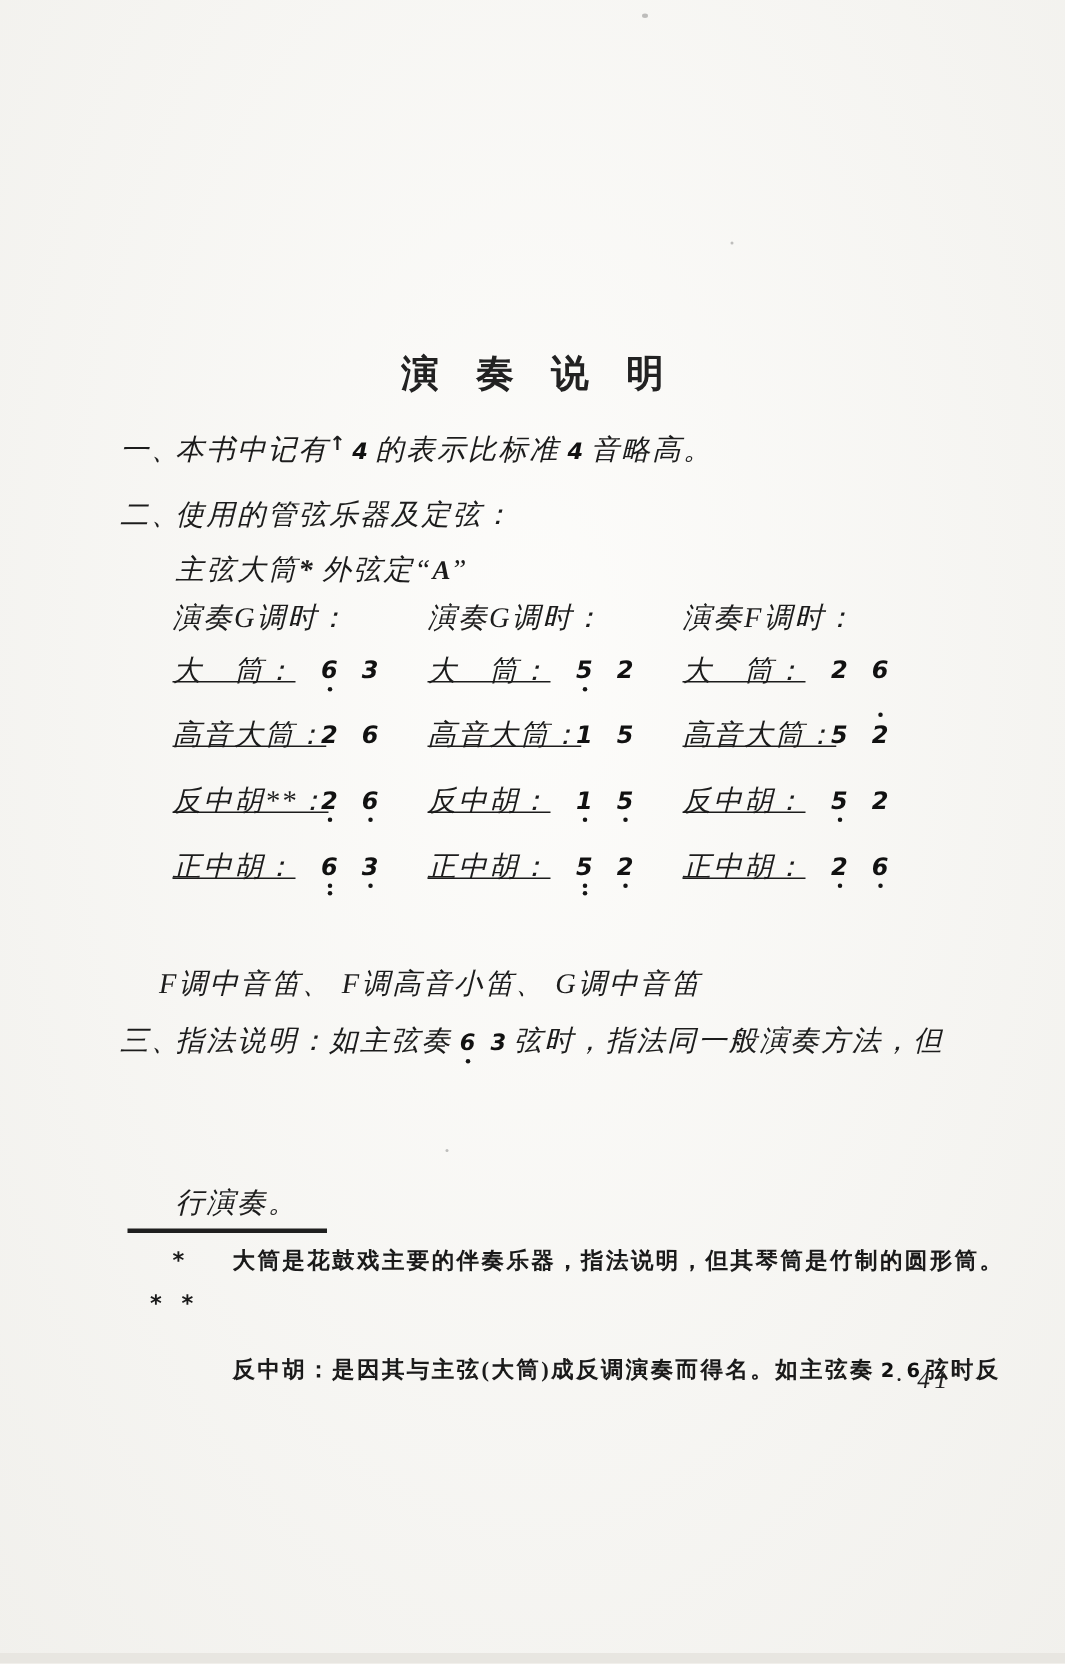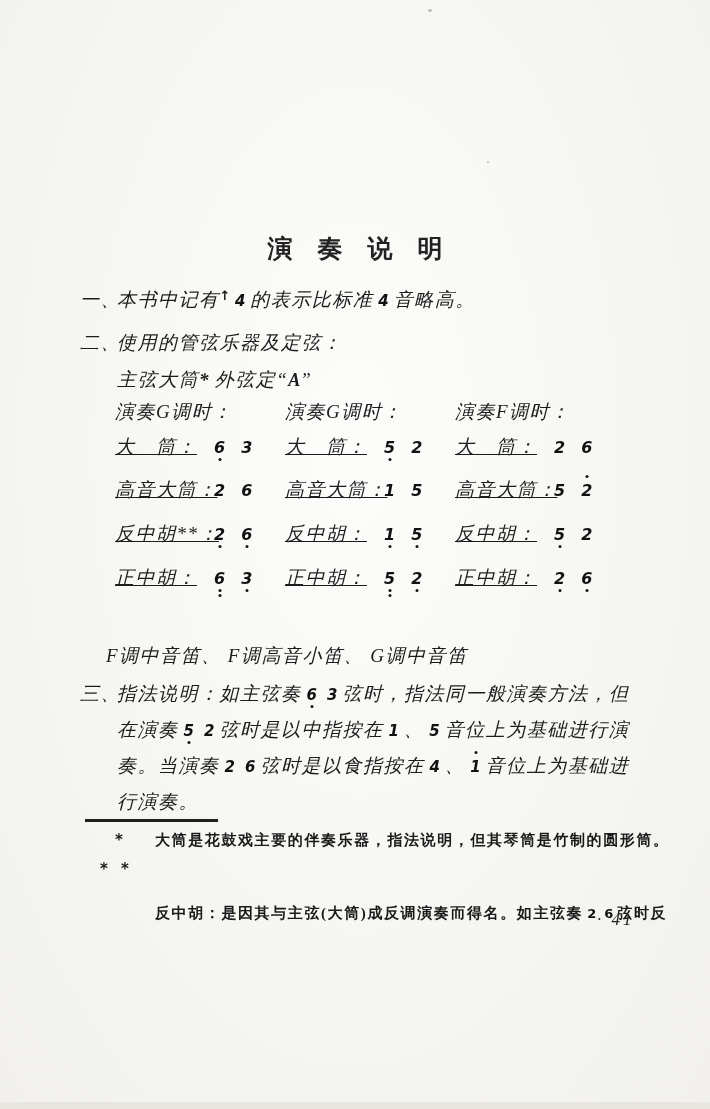--- a/index.html
+++ b/index.html
@@ -219,30 +219,20 @@
   <div class="abs cjk" style="left:106px;top:643px;">F调中音笛、 F调高音小笛、 G调中音笛</div>
 
   <div class="abs cjk" style="top:681px;">
     <span class="marker">三、</span>
     <span class="itext">
       <span>指法说明：如主弦奏</span><span class="note"><b class="nn">6</b><span class="dots below">
             <i></i>
           </span></span><b class="num">3</b><span>弦时，指法同一般演奏方法，但</span>
     </span>
   </div>
-  <div class="abs cjk" style="left:117px;top:717px;">
-    <span>在演奏</span><span class="note"><b class="nn">5</b><span class="dots below">
-          <i></i>
-        </span></span><b class="num">2</b><span>弦时是以中指按在</span><b class="num">1</b><span>、</span><b class="num">5</b><span>音位上为基础进行演</span>
-  </div>
-  <div class="abs cjk" style="left:117px;top:753px;">
-    <span>奏。当演奏</span><b class="num">2</b><b class="num">6</b><span>弦时是以食指按在</span><b class="num">4</b><span>、</span><span class="note"><b class="nn">1</b><span class="dots above">
-          <i></i>
-        </span></span><span>音位上为基础进</span>
-  </div>
   <div class="abs cjk" style="left:117px;top:789px;">行演奏。</div>
 
   <div class="rule"></div>
 
   <div class="abs fn" style="left:115px;top:831px;">
     <span class="fnmark">*</span>
     <span style="position:absolute;left:40px;">大筒是花鼓戏主要的伴奏乐器，指法说明，但其琴筒是竹制的圆形筒。</span>
   </div>
 
   <div class="abs fn" style="left:100px;top:860px;">

